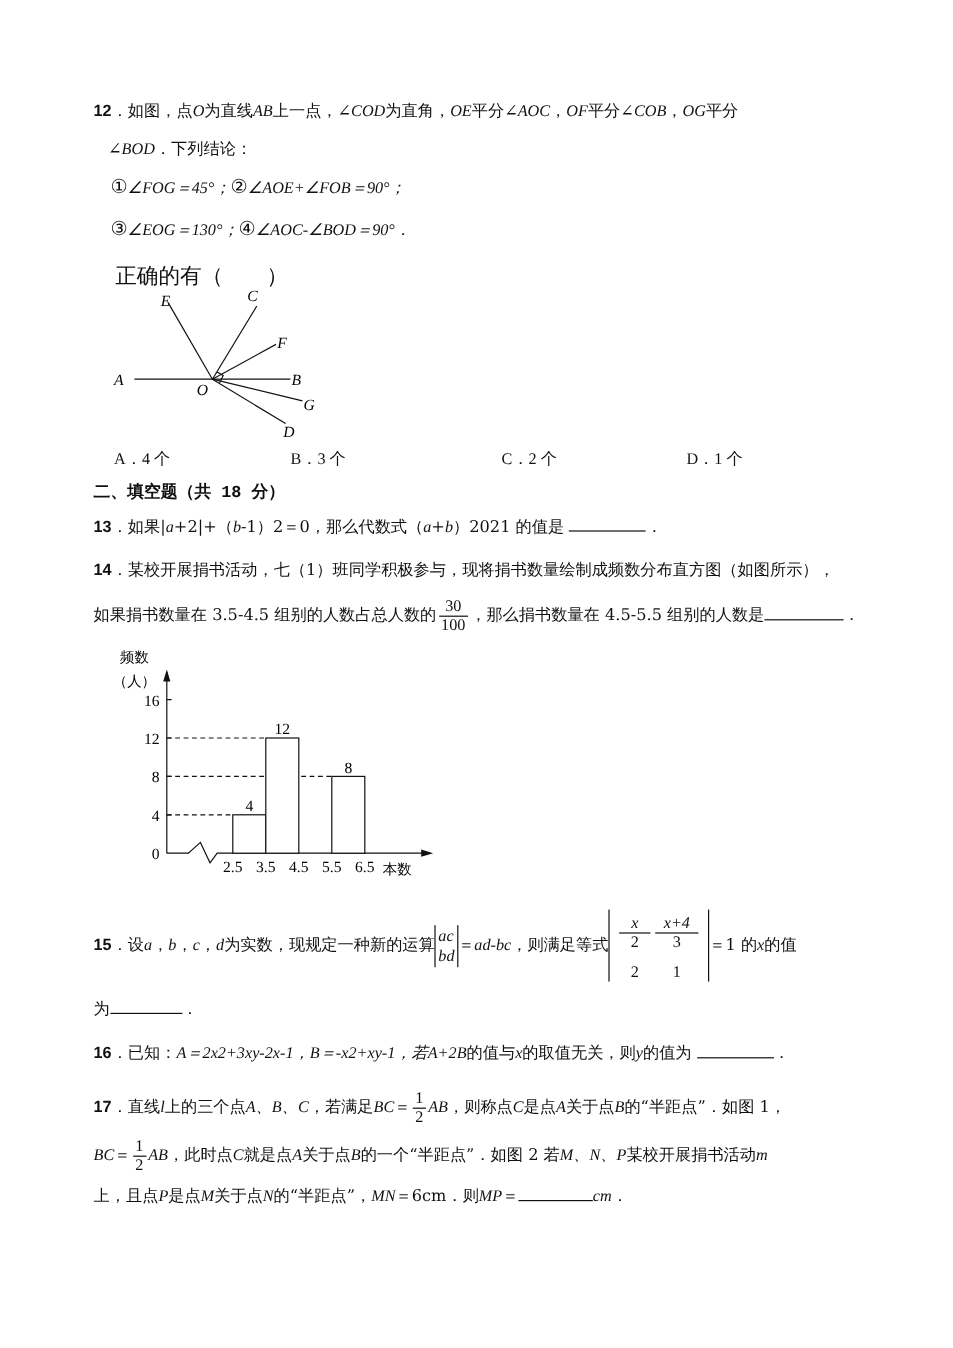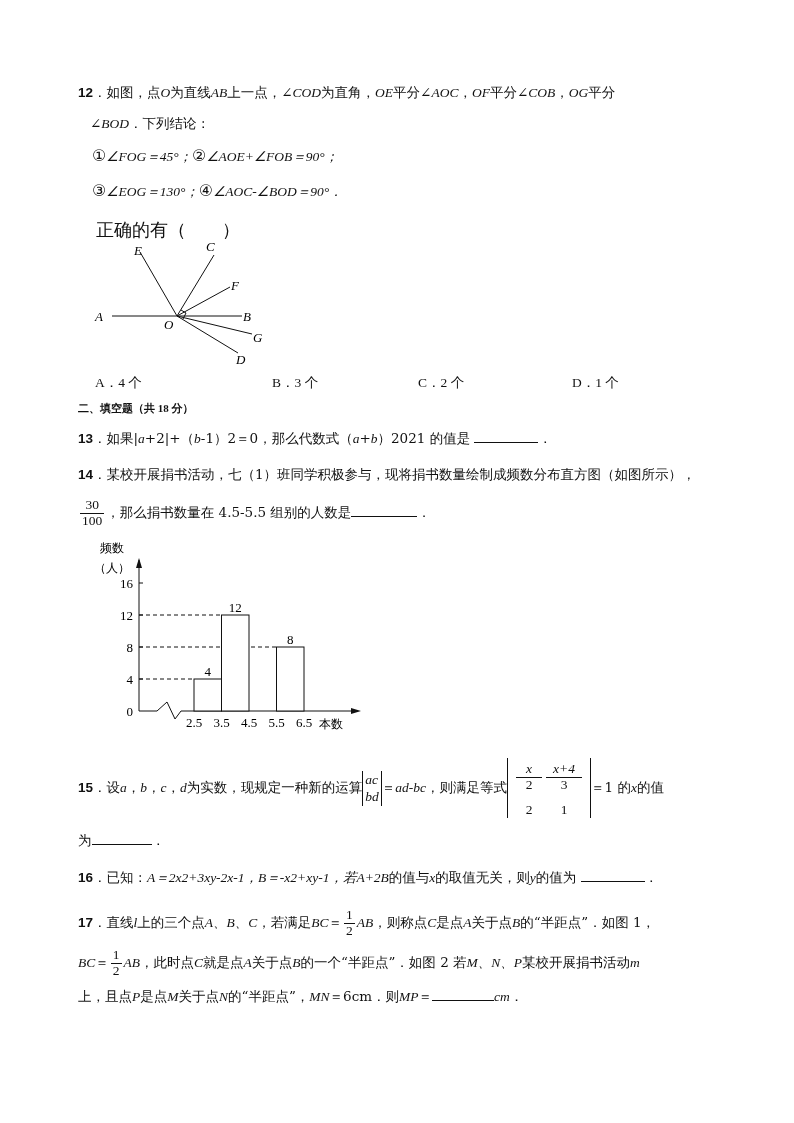--- a/index.html
+++ b/index.html
@@ -7,21 +7,21 @@
          font-family: "DejaVu Serif", "Liberation Serif", serif; color: #111; font-size: 13.5px; }
   .abs { position: absolute; white-space: nowrap; }
   .qn { font-weight: bold; font-family: "Liberation Sans", "DejaVu Sans", sans-serif; }
   .it { font-style: italic; font-family: "Liberation Serif", serif; }
   .rm { font-family: "Liberation Serif", serif; }
   .blank { display: inline-block; border-bottom: 1px solid #111; height: 12px; vertical-align: baseline; }
   .frac { display: inline-block; vertical-align: middle; text-align: center; font-family: "Liberation Serif", serif; line-height: 1.1; margin: 4px 2px; }
   .frac .num { display: block; border-bottom: 1px solid #111; padding: 0 2px; }
   .frac .den { display: block; padding: 0 2px; }
   .det { display: inline-block; vertical-align: middle; border-left: 1px solid #111; border-right: 1px solid #111; padding: 0 4px; font-family: "Liberation Serif", serif; line-height: 1.3; }
-  .section { font-weight: bold; font-family: Liberation Serif, serif; font-size: 11px; }
+  .section { font-weight: bold; font-family: Liberation Mono, monospace; font-size: 14px; }
   .circ { font-family: "DejaVu Sans", sans-serif; font-size: 16px; }
   svg text { font-family: "Liberation Serif", serif; }
 </style>
 </head>
 <body>
 
 <div class="abs" style="left:78px; top:84px;">
   <span class="qn">12</span><span>．如图，点</span><span class="it">O</span><span>为直线</span><span class="it">AB</span><span>上一点，∠</span><span class="it">COD</span><span>为直角，</span><span class="it">OE</span><span>平分∠</span><span class="it">AOC</span><span>，</span><span class="it">OF</span><span>平分∠</span><span class="it">COB</span><span>，</span><span class="it">OG</span><span>平分</span>
 </div>
 <div class="abs" style="left:78px; top:115px;margin-left:12px;">
@@ -47,36 +47,36 @@
   <text x="163" y="86" font-size="13" font-style="italic">B</text>
   <text x="126" y="16" font-size="13" font-style="italic">C</text>
   <text x="156" y="129" font-size="13" font-style="italic">D</text>
   <text x="54" y="20" font-size="13" font-style="italic">E</text>
   <text x="151" y="55" font-size="13" font-style="italic">F</text>
   <text x="173" y="107" font-size="13" font-style="italic">G</text>
   <text x="84" y="94" font-size="13" font-style="italic">O</text>
 </svg>
 
 <div class="abs rm" style="left:95px; top:374px;">A．4 个</div>
-<div class="abs rm" style="left:272px; top:374px;">B．3 个</div>
+<div class="abs rm" style="left:242px; top:374px;">B．3 个</div>
 <div class="abs rm" style="left:418px; top:374px;">C．2 个</div>
 <div class="abs rm" style="left:572px; top:374px;">D．1 个</div>
 
 <div class="abs section" style="left:78px; top:401px;">二、填空题（共 18 分）</div>
 
 <div class="abs" style="left:78px; top:430px;">
   <span class="qn">13</span><span>．如果|</span><span class="it">a</span><span>+2|+（</span><span class="it">b</span><span>-1）2＝0，那么代数式（</span><span class="it">a</span><span>+</span><span class="it">b</span><span>）2021 的值是</span>
   <span class="blank" style="width:64px;"></span><span>．</span>
 </div>
 
 <div class="abs" style="left:78px; top:466px;">
   <span class="qn">14</span><span>．某校开展捐书活动，七（1）班同学积极参与，现将捐书数量绘制成频数分布直方图（如图所示），</span>
 </div>
 <div class="abs" style="left:78px; top:494px;">
-  <span class="frac"><span class="num">30</span><span class="den">100</span></span><span>，那么捐书数量在 4.5-5.5 组别的人数是</span><span class="blank" style="width:66px;"></span><span>．</span>
+  <span>如果捐书数量在 3.5-4.5 组别的人数占总人数的</span><span class="frac"><span class="num">30</span><span class="den">100</span></span><span>，那么捐书数量在 4.5-5.5 组别的人数是</span><span class="blank" style="width:66px;"></span><span>．</span>
 </div>
 
 <svg class="abs" id="histogram" style="left:90px; top:538px;" width="280" height="200" viewBox="0 0 280 200">
   <text x="10" y="14" font-size="12" style="font-family:'DejaVu Sans',sans-serif;">频数</text>
   <text x="4" y="34" font-size="12" style="font-family:'DejaVu Sans',sans-serif;">（人）</text>
   <text x="229" y="190" font-size="12" style="font-family:'DejaVu Sans',sans-serif;">本数</text>
   <g id="hist-axes">
       <line x1="49" y1="173" x2="49" y2="22" stroke="#111" stroke-width="1"></line>
       <path d="M46,30 L49,20 L52,30 Z" fill="#111"></path>
       <path d="M49,173 L67,173 L77,164 L85,181 L91,173 L263,173" fill="none" stroke="#111" stroke-width="1"></path>

